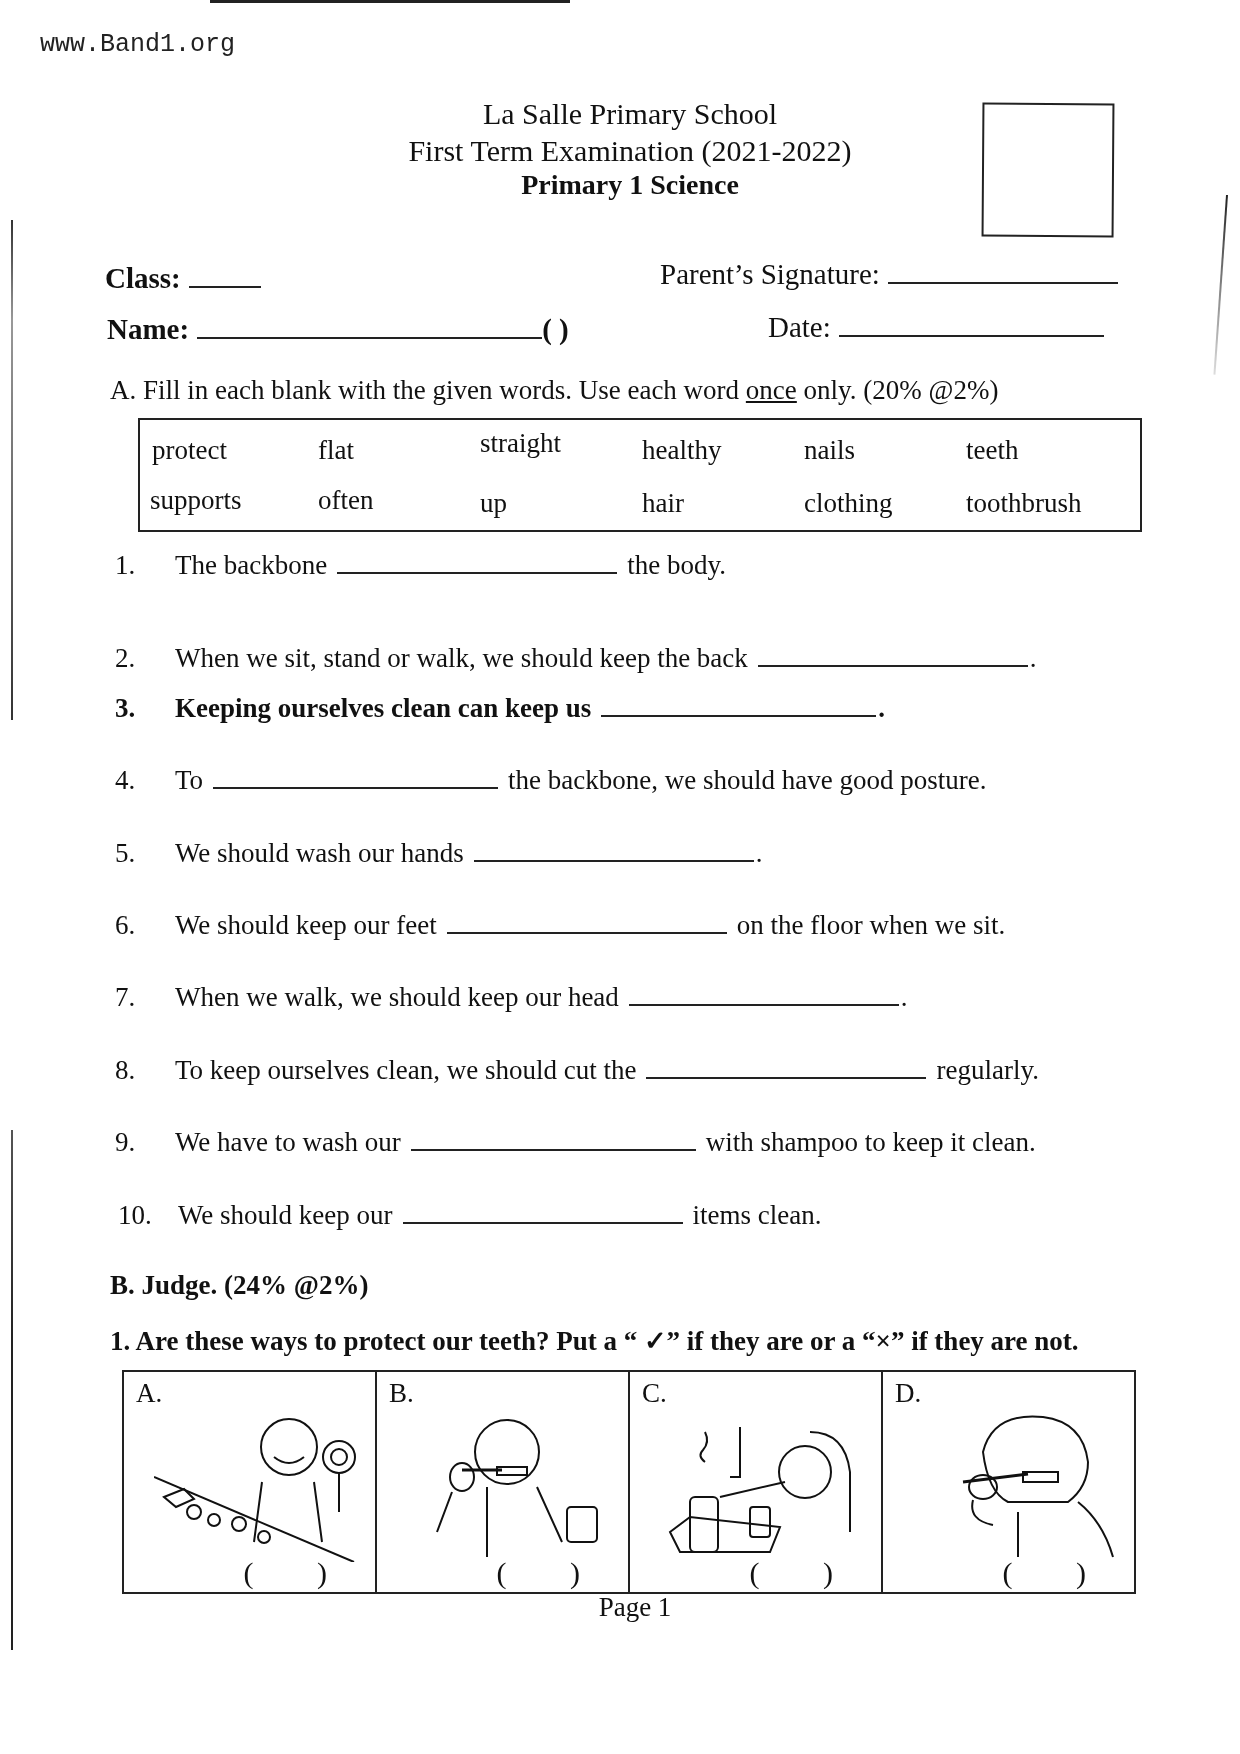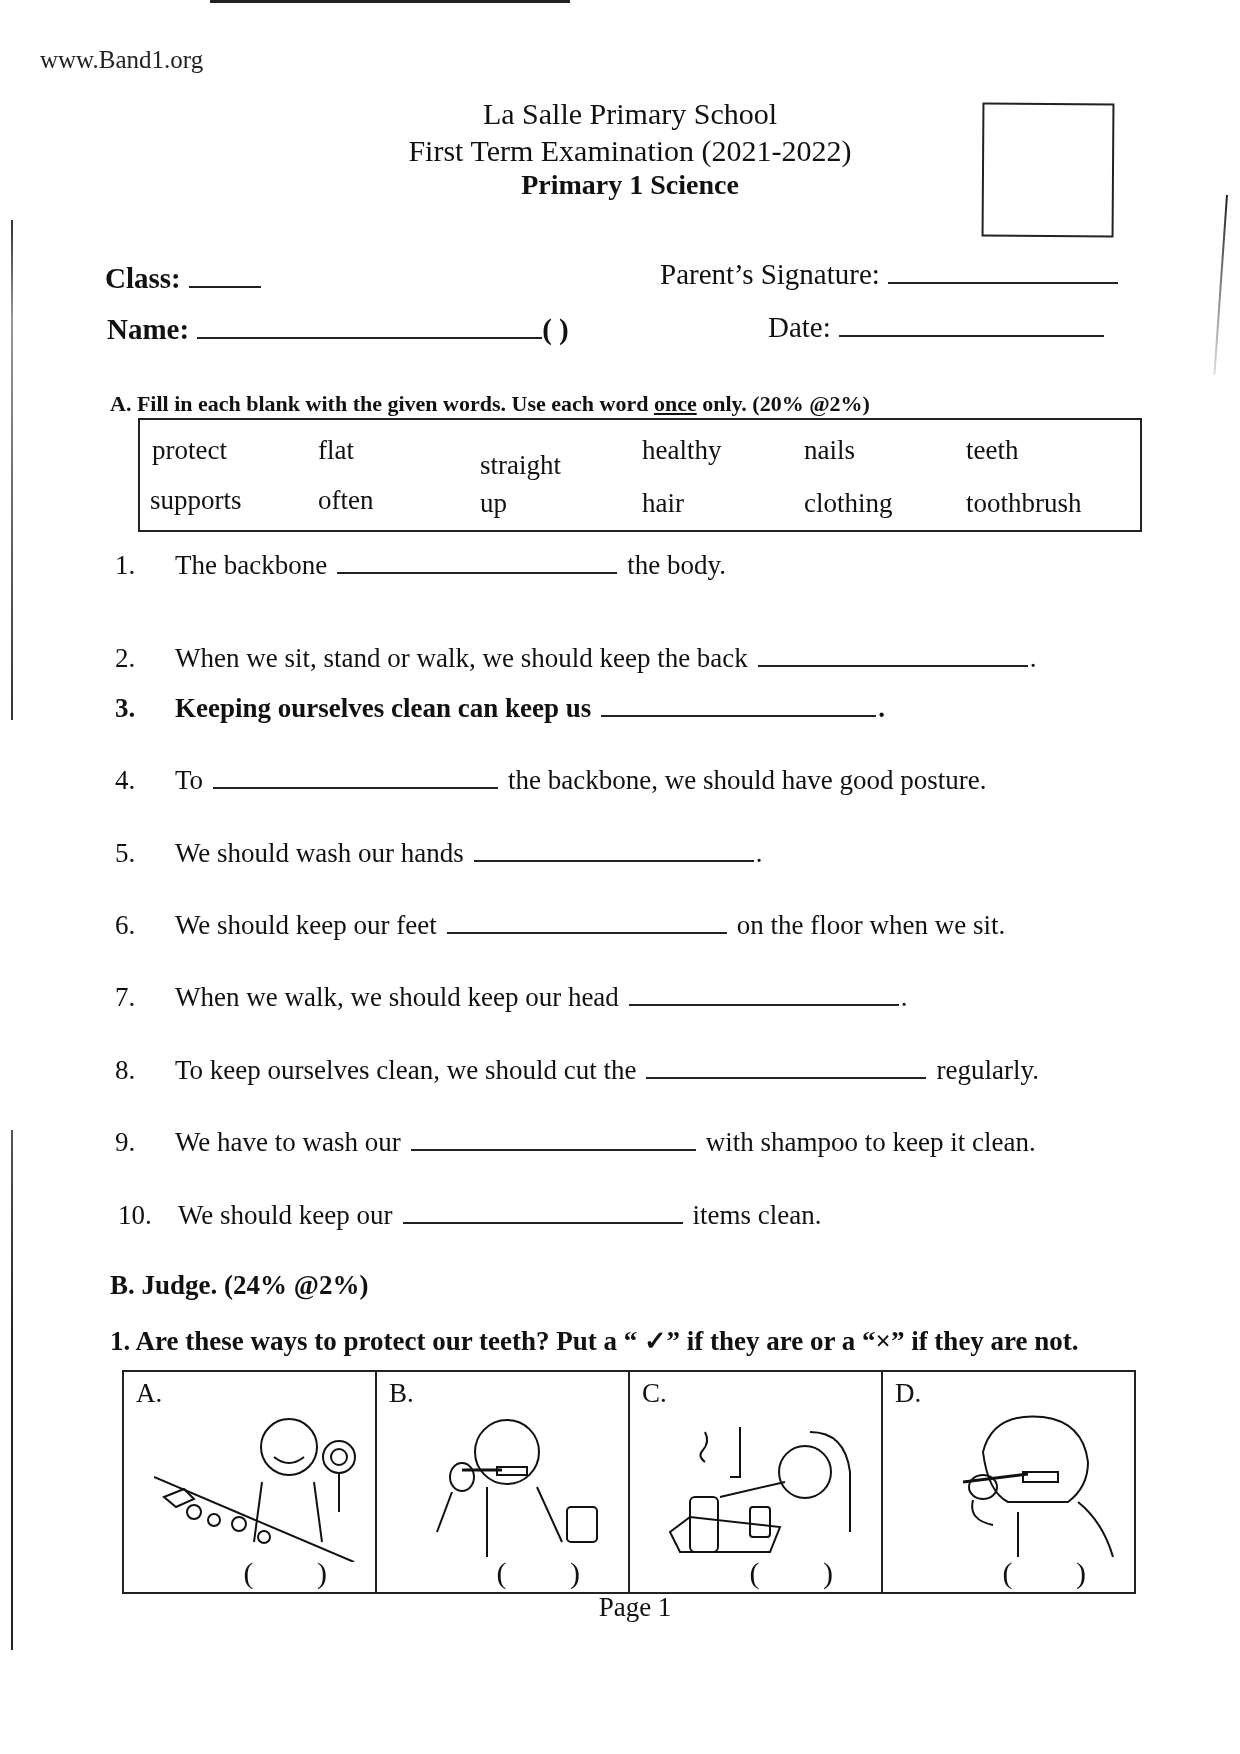--- a/index.html
+++ b/index.html
@@ -5,29 +5,29 @@
   html, body { margin: 0; padding: 0; background: #ffffff; }
   body {
     width: 1240px; height: 1754px; position: relative; overflow: hidden;
     font-family: "Liberation Serif", "DejaVu Serif", serif; color: #111;
   }
   .abs { position: absolute; }
   .scan-top { left: 210px; top: 0; width: 360px; height: 3px; background: #222; }
   .scan-left1 { left: 11px; top: 220px; width: 2px; height: 500px; background: linear-gradient(#333, #999 20%, #666 60%, #333); }
   .scan-left2 { left: 11px; top: 1130px; width: 2px; height: 520px; background: linear-gradient(#555, #222 40%, #222); }
   .scan-right { left: 1226px; top: 195px; width: 2px; height: 180px; background: linear-gradient(#222, #ddd); transform: rotate(4deg); transform-origin: top; }
-  .watermark { left: 40px; top: 30px; font-family: Liberation Serif, serif; font-size: 25px; color: #222; margin-top: 16px; }
+  .watermark { left: 40px; top: 30px; font-family: Liberation Mono, monospace; font-size: 25px; color: #222; }
   .hdr { left: 0; width: 1260px; text-align: center; }
   .hdr1 { top: 97px; font-size: 30px; }
   .hdr2 { top: 134px; font-size: 30px; }
   .hdr3 { top: 169px; font-size: 28px; font-weight: bold; }
   .score-box { left: 982px; top: 103px; width: 128px; height: 130px; border: 2px solid #222; transform: rotate(0.4deg); }
   .field { font-size: 29px; }
   .line { display: inline-block; border-bottom: 2px solid #222; vertical-align: baseline; height: 1px; margin-left: 8px; }
-  .secA { left: 110px; top: 375px; font-size: 22px; font-weight: bold; margin-top: 16px; }
+  .secA { left: 110px; top: 375px; font-size: 27px; font-weight: normal; }
   .secA u { text-decoration: underline; }
   .wordbox { left: 138px; top: 418px; width: 1000px; height: 110px; border: 2px solid #222; }
   .word { position: absolute; font-size: 27px; }
   .q { position: absolute; left: 115px; font-size: 27px; white-space: nowrap; }
   .q .num { display: inline-block; width: 60px; }
   .q .blank { display: inline-block; border-bottom: 2px solid #222; height: 1px; margin: 0 10px; vertical-align: baseline; }
   .secB { left: 110px; top: 1270px; font-size: 27px; font-weight: bold; }
   .qB1 { left: 110px; top: 1325px; font-size: 27px; font-weight: bold; white-space: nowrap; }
   .pics { left: 122px; top: 1370px; width: 1010px; height: 220px; border: 2px solid #222; display: flex; }
   .pic { position: relative; flex: 1; border-right: 2px solid #222; }
@@ -65,21 +65,21 @@
   <span>Date:</span><span class="line" style="width:265px;"></span>
 </div>
 
 <div class="abs secA">
   <span>A. Fill in each blank with the given words. Use each word </span><u>once</u><span> only. (20% @2%)</span>
 </div>
 
 <div class="abs wordbox">
   <span class="word" style="left:12px; top:15px;">protect</span>
   <span class="word" style="left:178px; top:15px;">flat</span>
-  <span class="word" style="left:340px; top:30px;">straight</span>
+  <span class="word" style="left:340px; top:8px;">straight</span>
   <span class="word" style="left:502px; top:15px;">healthy</span>
   <span class="word" style="left:664px; top:15px;">nails</span>
   <span class="word" style="left:826px; top:15px;">teeth</span>
   <span class="word" style="left:10px; top:65px;">supports</span>
   <span class="word" style="left:178px; top:65px;">often</span>
   <span class="word" style="left:340px; top:68px;">up</span>
   <span class="word" style="left:502px; top:68px;">hair</span>
   <span class="word" style="left:664px; top:68px;">clothing</span>
   <span class="word" style="left:826px; top:68px;">toothbrush</span>
 </div>

